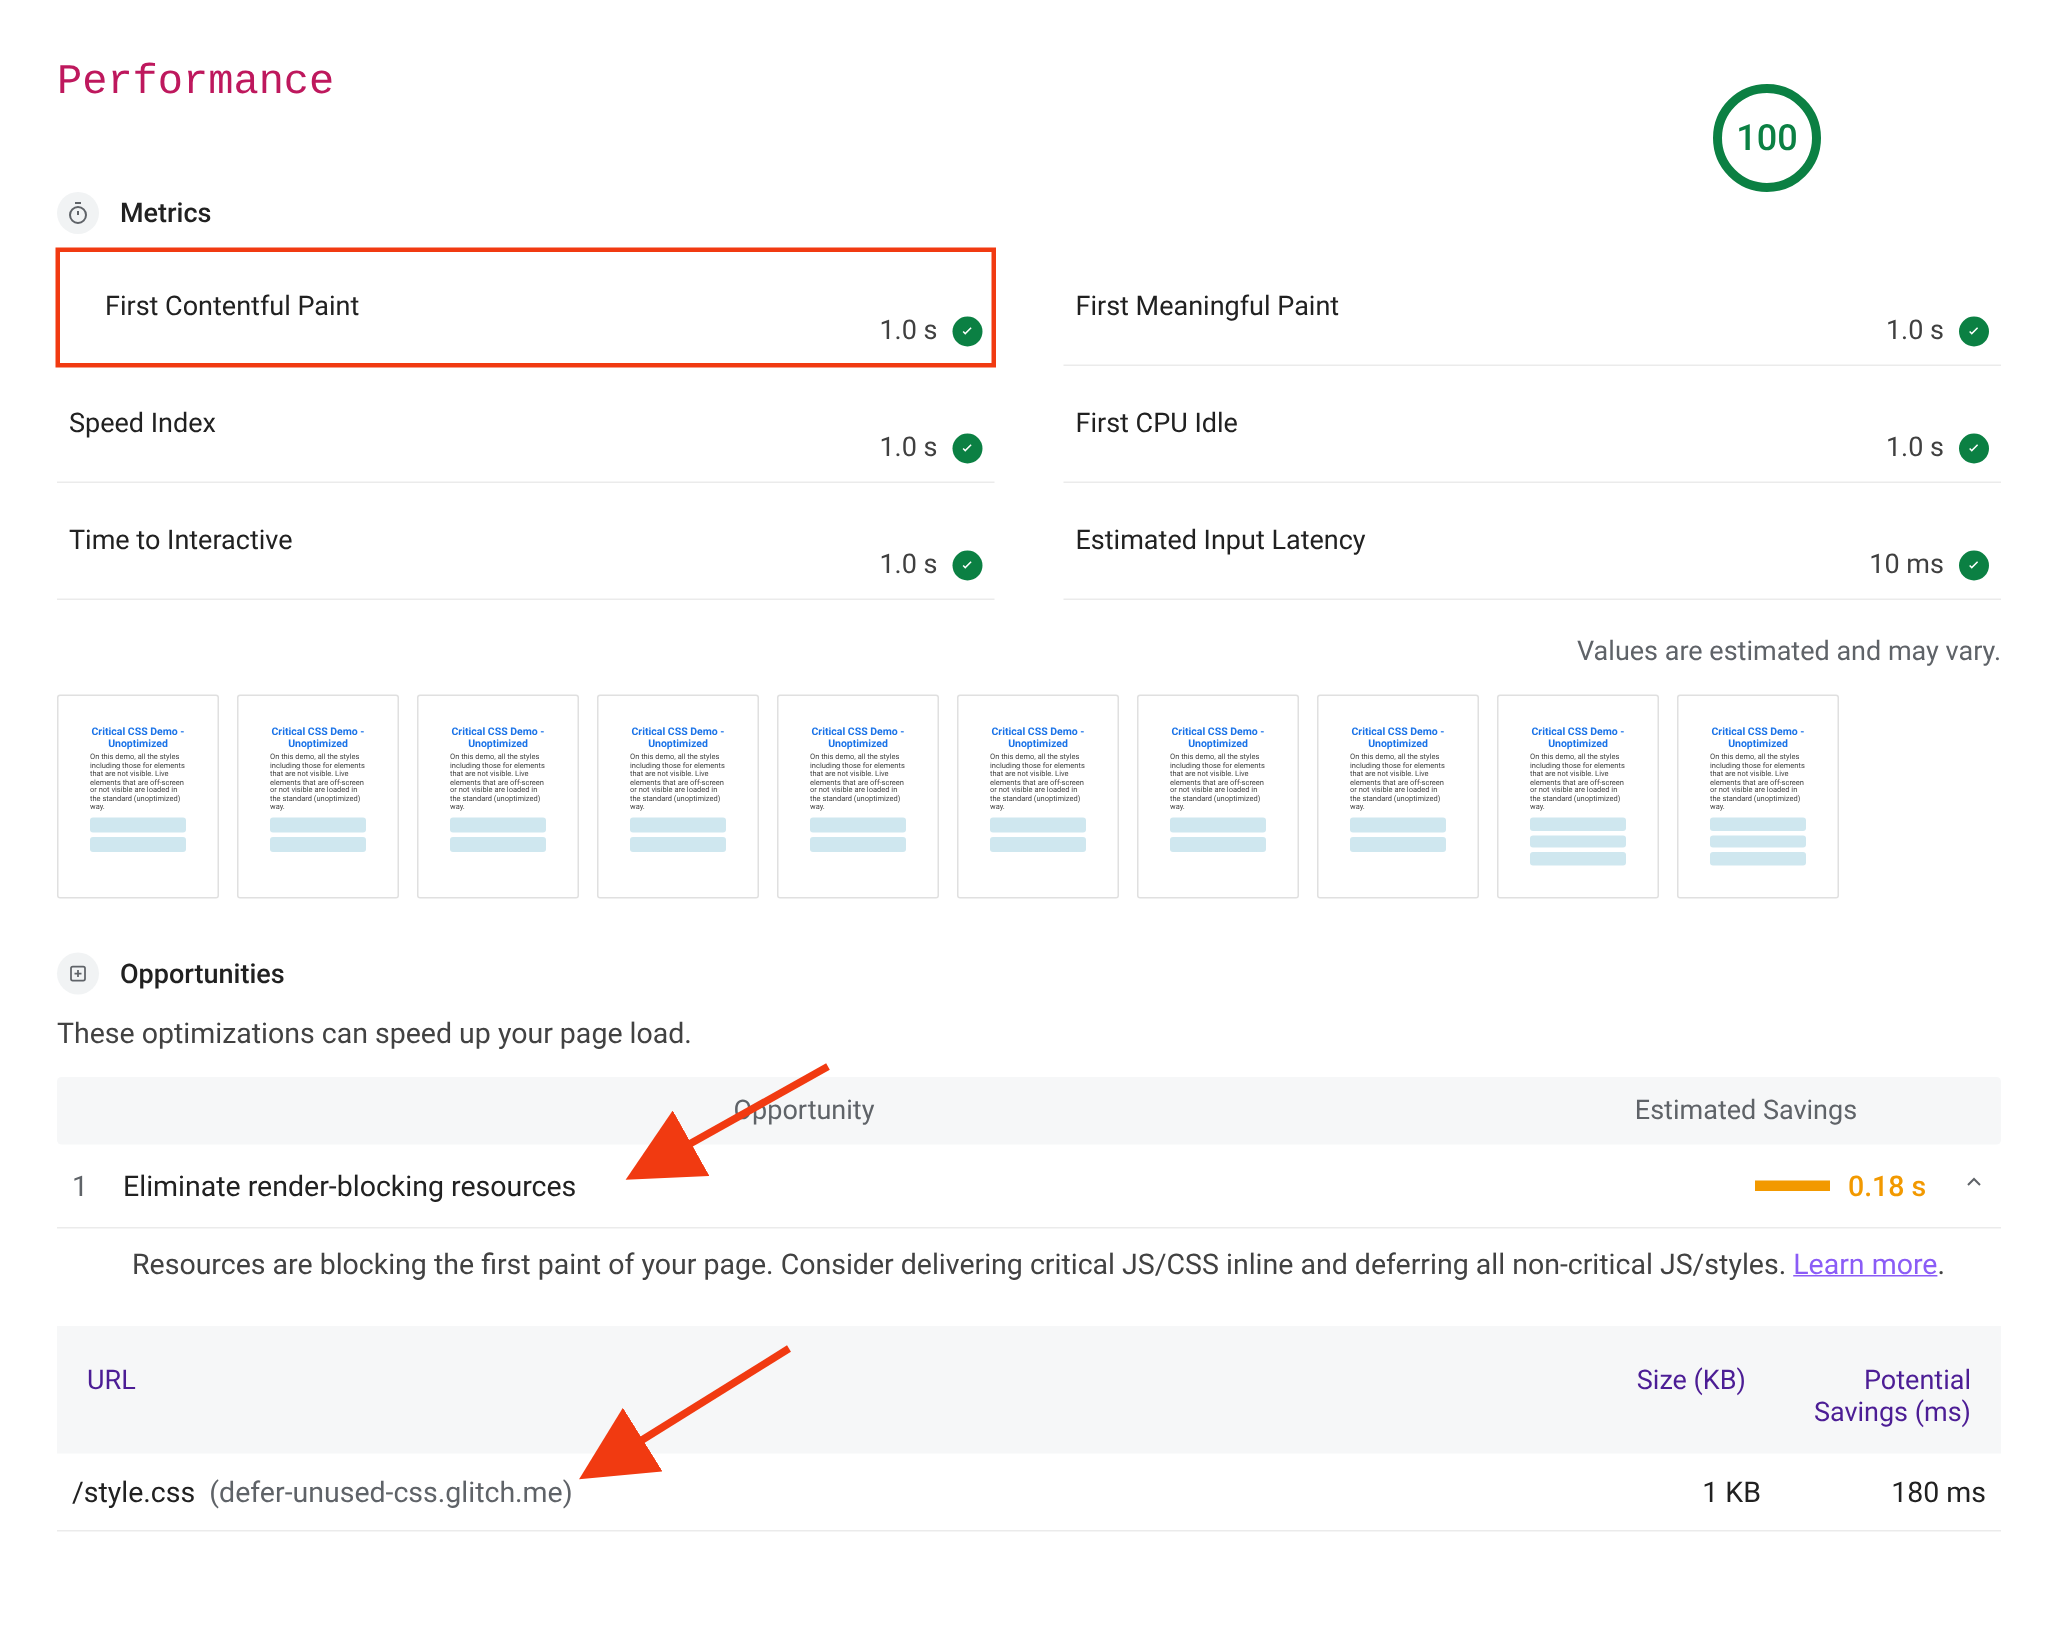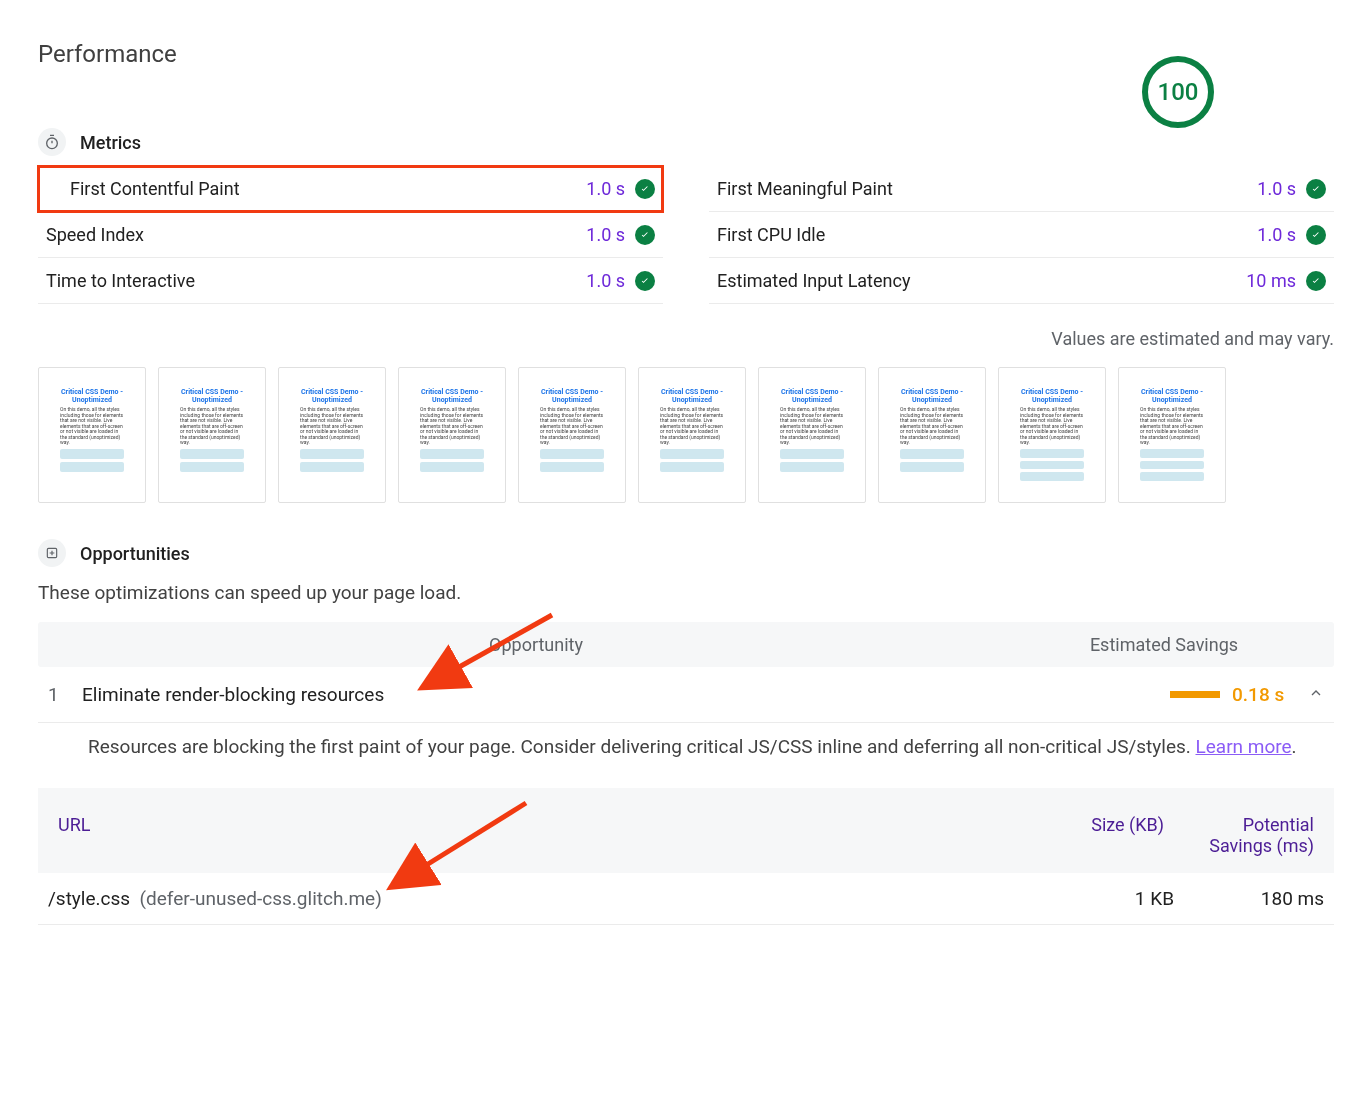--- a/index.html
+++ b/index.html
@@ -4,21 +4,21 @@
 <style>
   * { box-sizing: border-box; margin: 0; padding: 0; }
   body {
     font-family: Roboto, -apple-system, BlinkMacSystemFont, "Segoe UI", Arial, sans-serif;
     background: #fff;
     color: #212121;
     width: 1372px;
     padding: 40px 38px;
   }
   .header-row { display: flex; justify-content: space-between; align-items: flex-start; }
-  h1 { font-size: 24px; font-weight: 400; color: #404040; margin-bottom: 28px; }
+  h1 { font-size: 28px; font-weight: 400; color: #be185d; margin-bottom: 28px; font-family: Liberation Mono, monospace; }
   .score-circle {
     width: 72px; height: 72px; border-radius: 50%;
     border: 6px solid #0b8043; display: flex; align-items: center; justify-content: center;
     color: #0b8043; font-size: 24px; font-weight: 500; margin-right: 120px; margin-top: 16px;
   }
 
   .section-header { display: flex; align-items: center; gap: 14px; margin-bottom: 10px; }
   .section-icon {
     width: 28px; height: 28px; background: #f1f3f4; border-radius: 50%;
     display: flex; align-items: center; justify-content: center; color: #5f6368;
@@ -26,21 +26,21 @@
   .section-title { font-size: 18px; font-weight: 500; color: #212121; }
 
   .metrics-grid { display: flex; gap: 46px; margin-bottom: 24px; }
   .metrics-col { flex: 1; }
   .metric-row {
     display: flex; align-items: center; justify-content: space-between;
     padding: 12px 8px; border-bottom: 1px solid #ebebeb; font-size: 18px;
   }
   .metric-row.highlighted { outline: 3px solid #f13a11; outline-offset: -2px; padding-left: 32px; }
   .metric-label { color: #212121; }
-  .metric-value { display: flex; align-items: center; gap: 10px; color: #6d28d9; }
+  .metric-value { display: flex; align-items: center; gap: 10px; color: #404040; margin-top: 32px; }
   .check-icon {
     width: 20px; height: 20px; border-radius: 50%; background: #0b8043;
     display: inline-flex; align-items: center; justify-content: center;
   }
   .check-icon svg { width: 12px; height: 12px; fill: #fff; }
 
   .footnote { text-align: right; color: #5f6368; font-size: 18px; margin: 10px 0 18px; }
 
   .filmstrip { display: flex; gap: 12px; margin-bottom: 36px; }
   .thumb {

